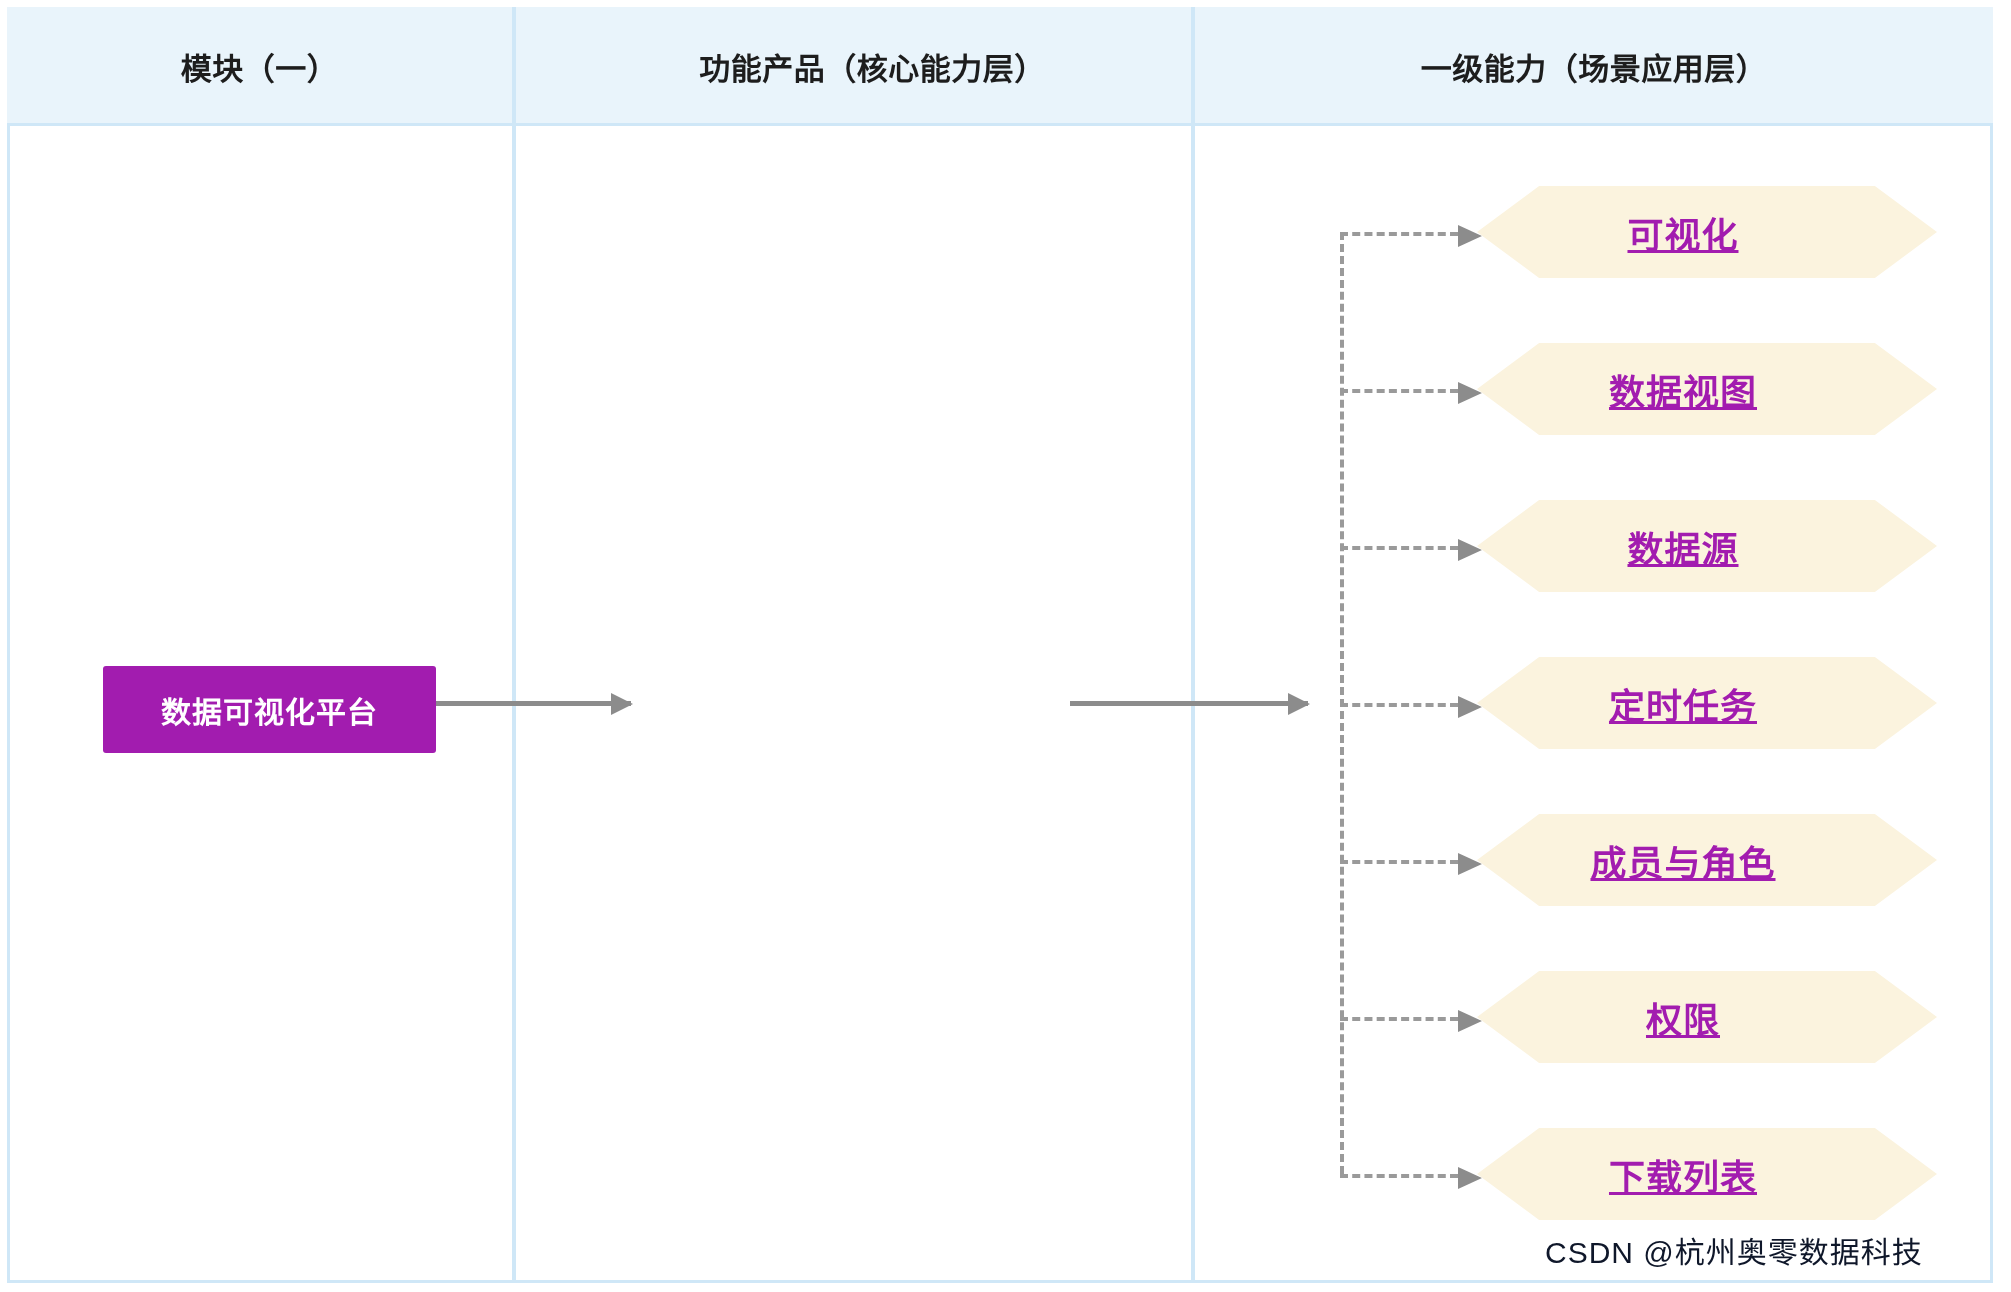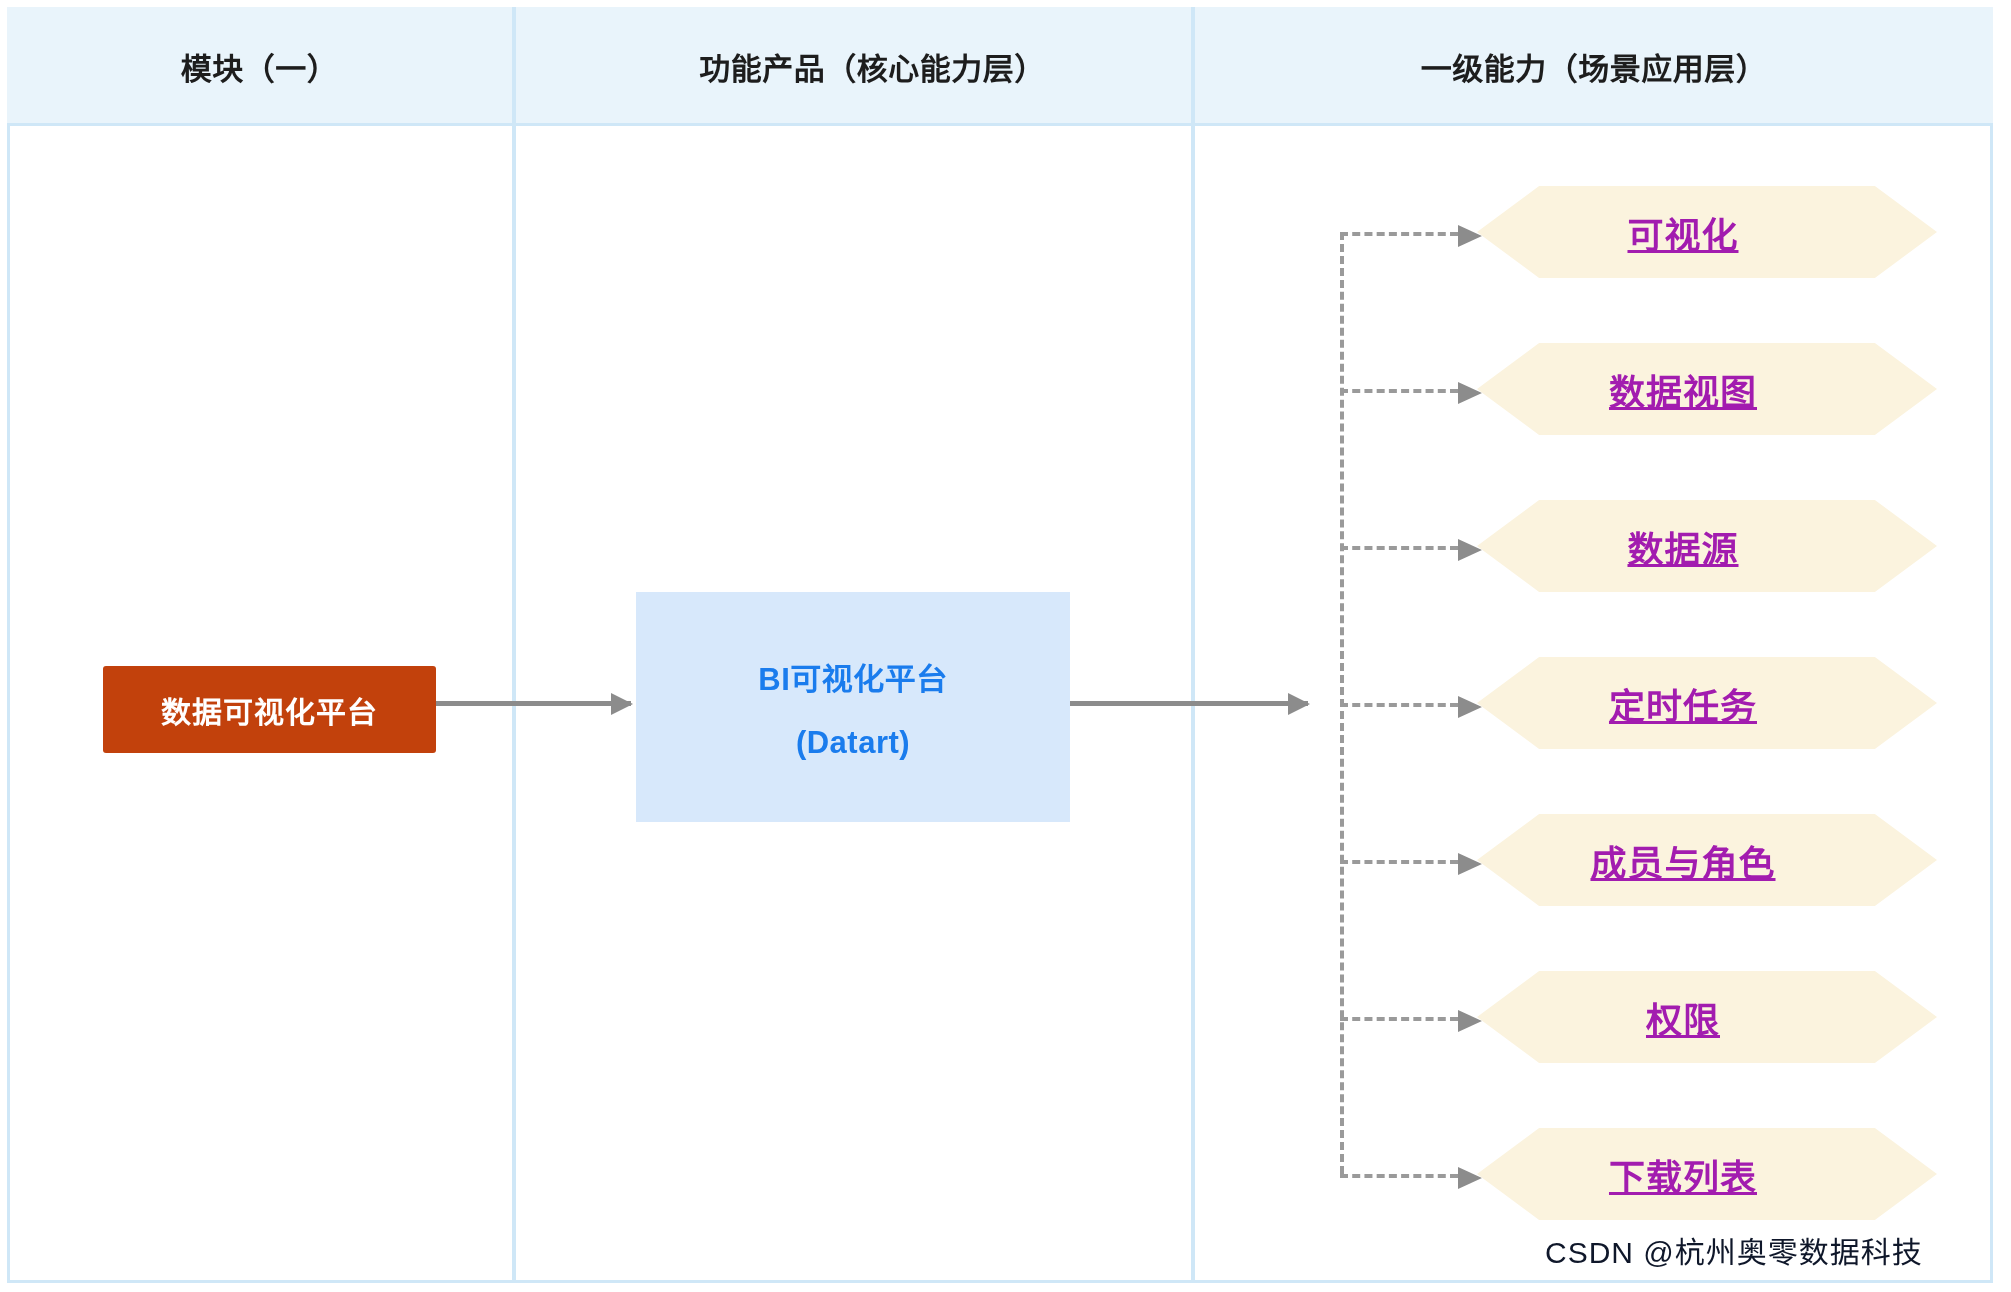--- a/index.html
+++ b/index.html
@@ -70,21 +70,21 @@
   .header-cell.h2 { left: 516px;  width: 675px; padding-left: 19px; }
   .header-cell.h3 { left: 1195px; width: 798px; }
 
   
   .node-source {
     position: absolute;
     left: 103px;
     top: 666px;
     width: 333px;
     height: 87px;
-    background: #c2410c;
+    background: #a21caf;
     border-radius: 3px;
     display: flex;
     align-items: center;
     justify-content: center;
     color: #ffffff;
     font-size: 30px;
     font-weight: bold;
     letter-spacing: 1px;
     white-space: nowrap;
   }
@@ -209,24 +209,20 @@
     <span>功能产品（核心能力层）</span>
   </div>
   <div class="header-cell h3">
     <span>一级能力（场景应用层）</span>
   </div>
 
   <div class="node-source">
     <span>数据可视化平台</span>
   </div>
 
-  <div class="node-product">
-    <span>BI可视化平台</span>
-    <span>(Datart)</span>
-  </div>
 
   <div class="solid-arrow a1"></div>
   <div class="solid-arrow a2"></div>
 
   <div class="spine"></div>
 
   <div class="branch" style="top:232px"></div>
   <div class="branch" style="top:389px"></div>
   <div class="branch" style="top:546px"></div>
   <div class="branch" style="top:703px"></div>

